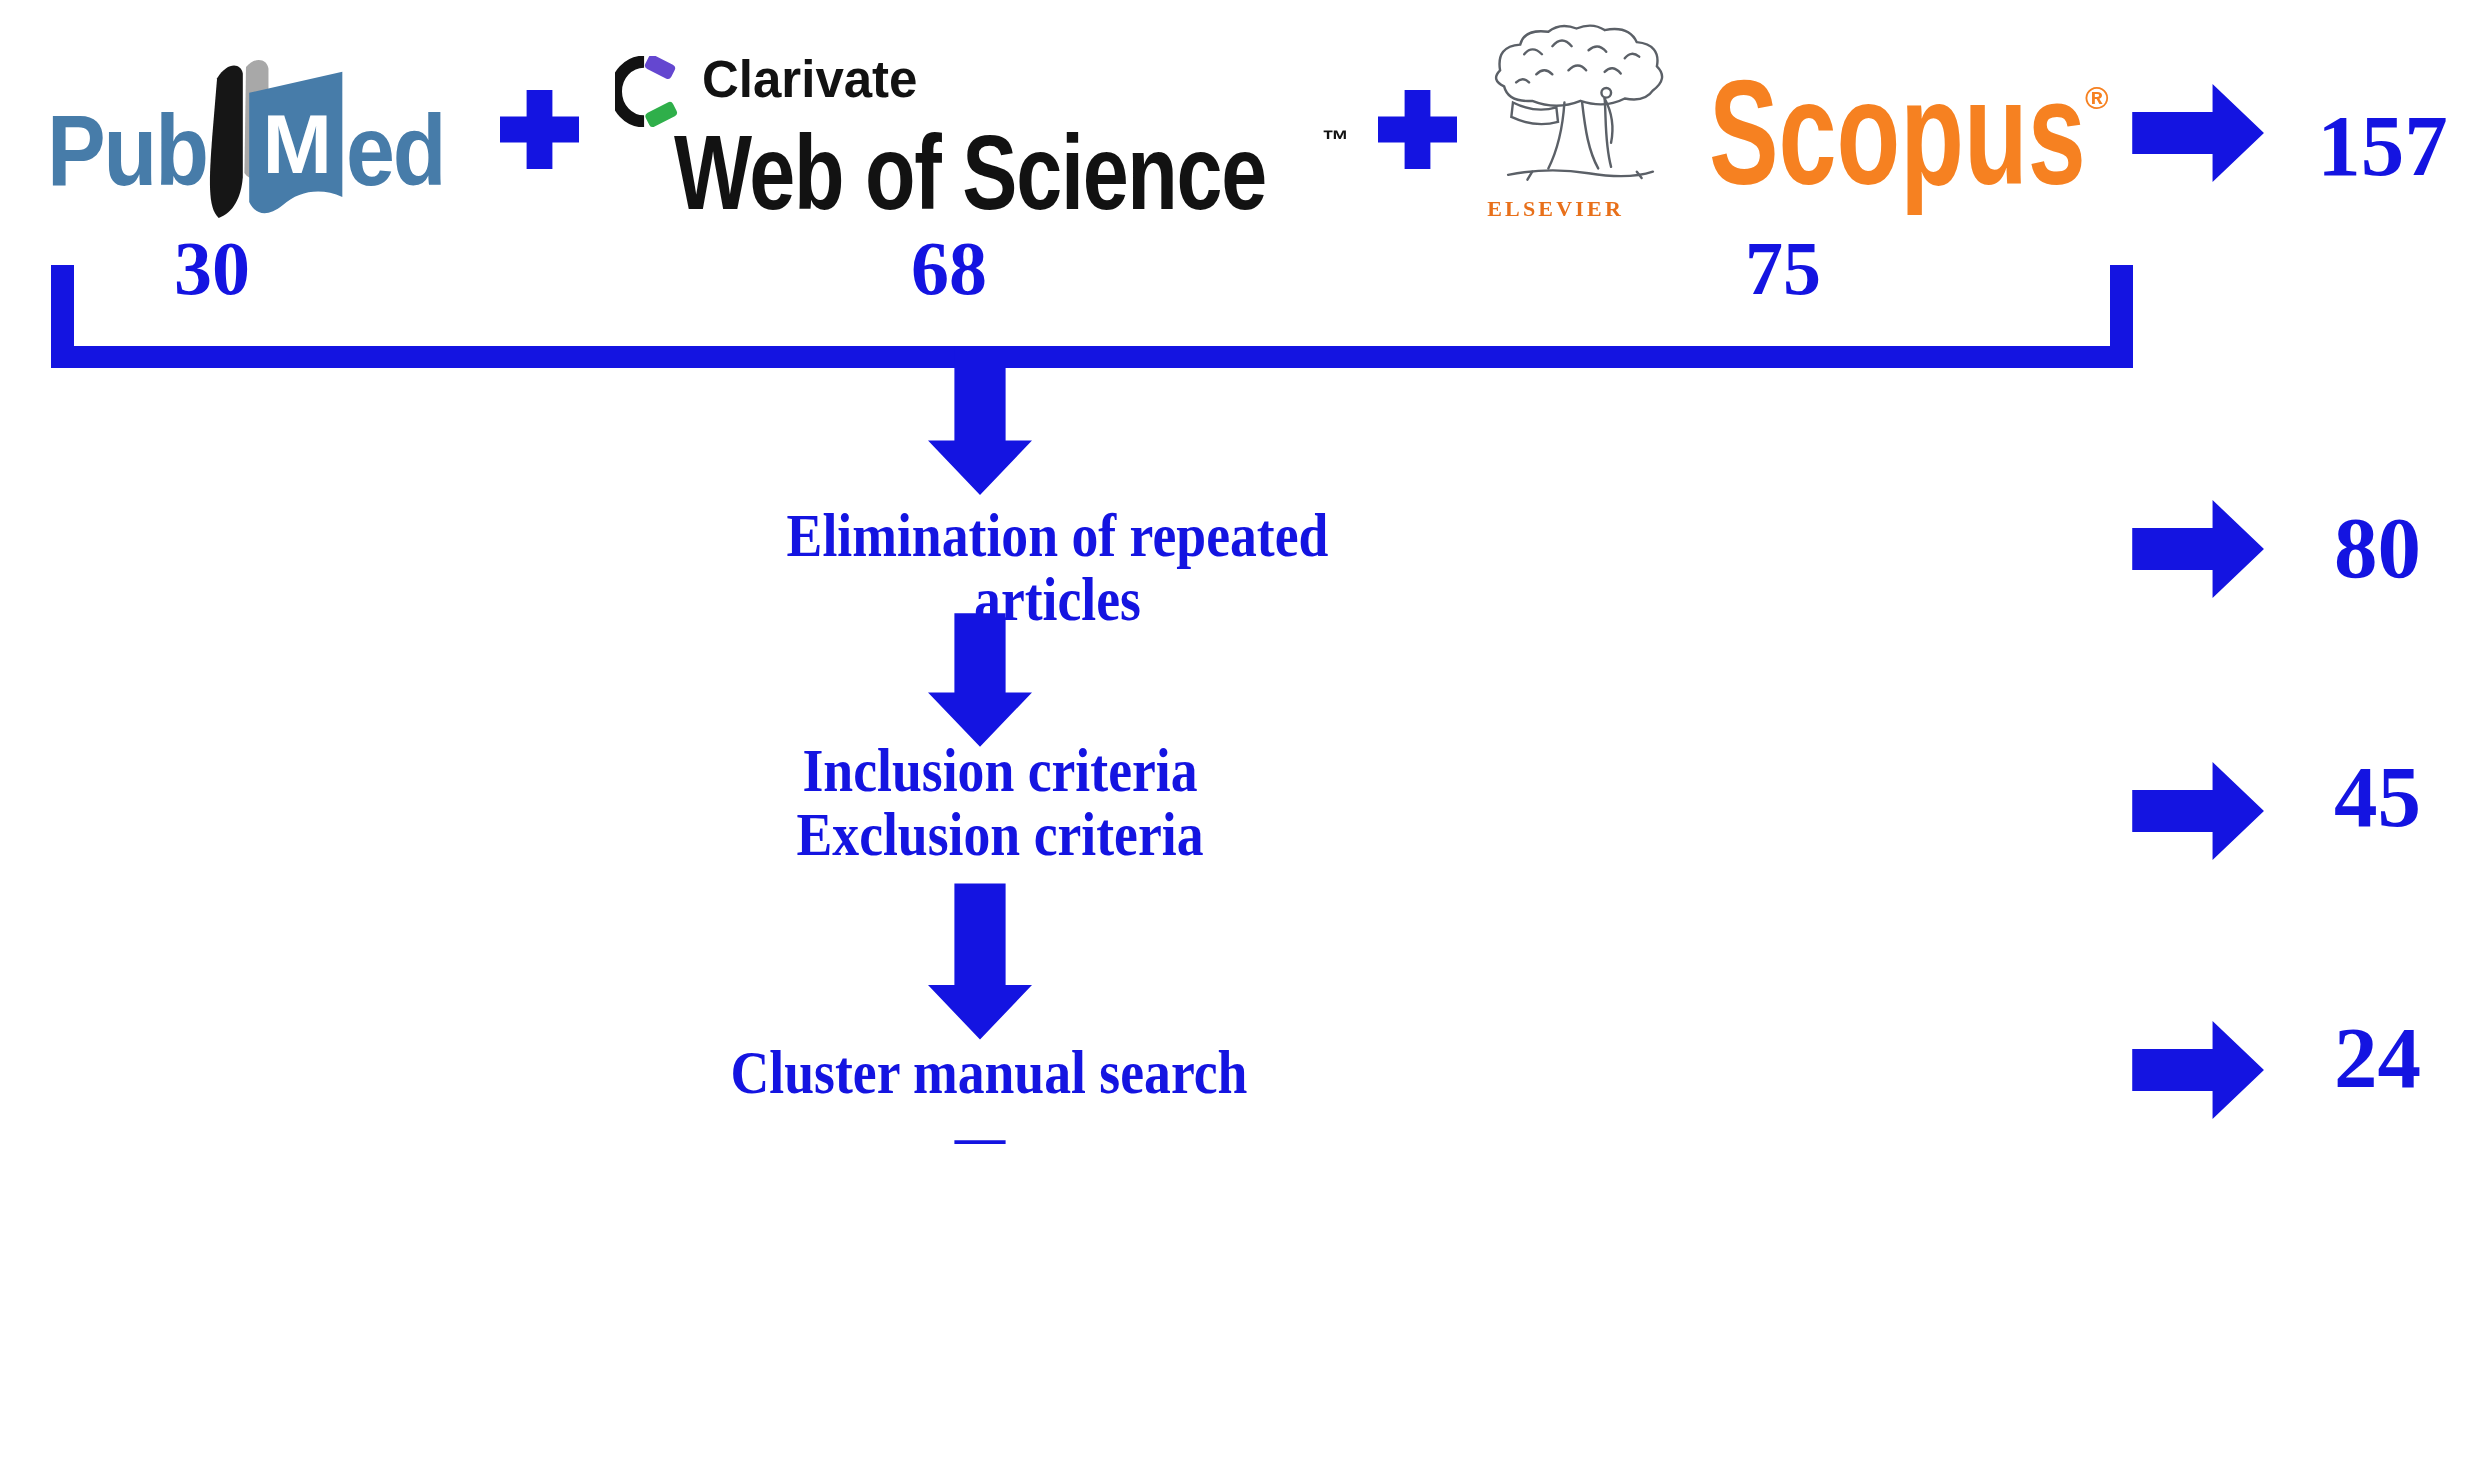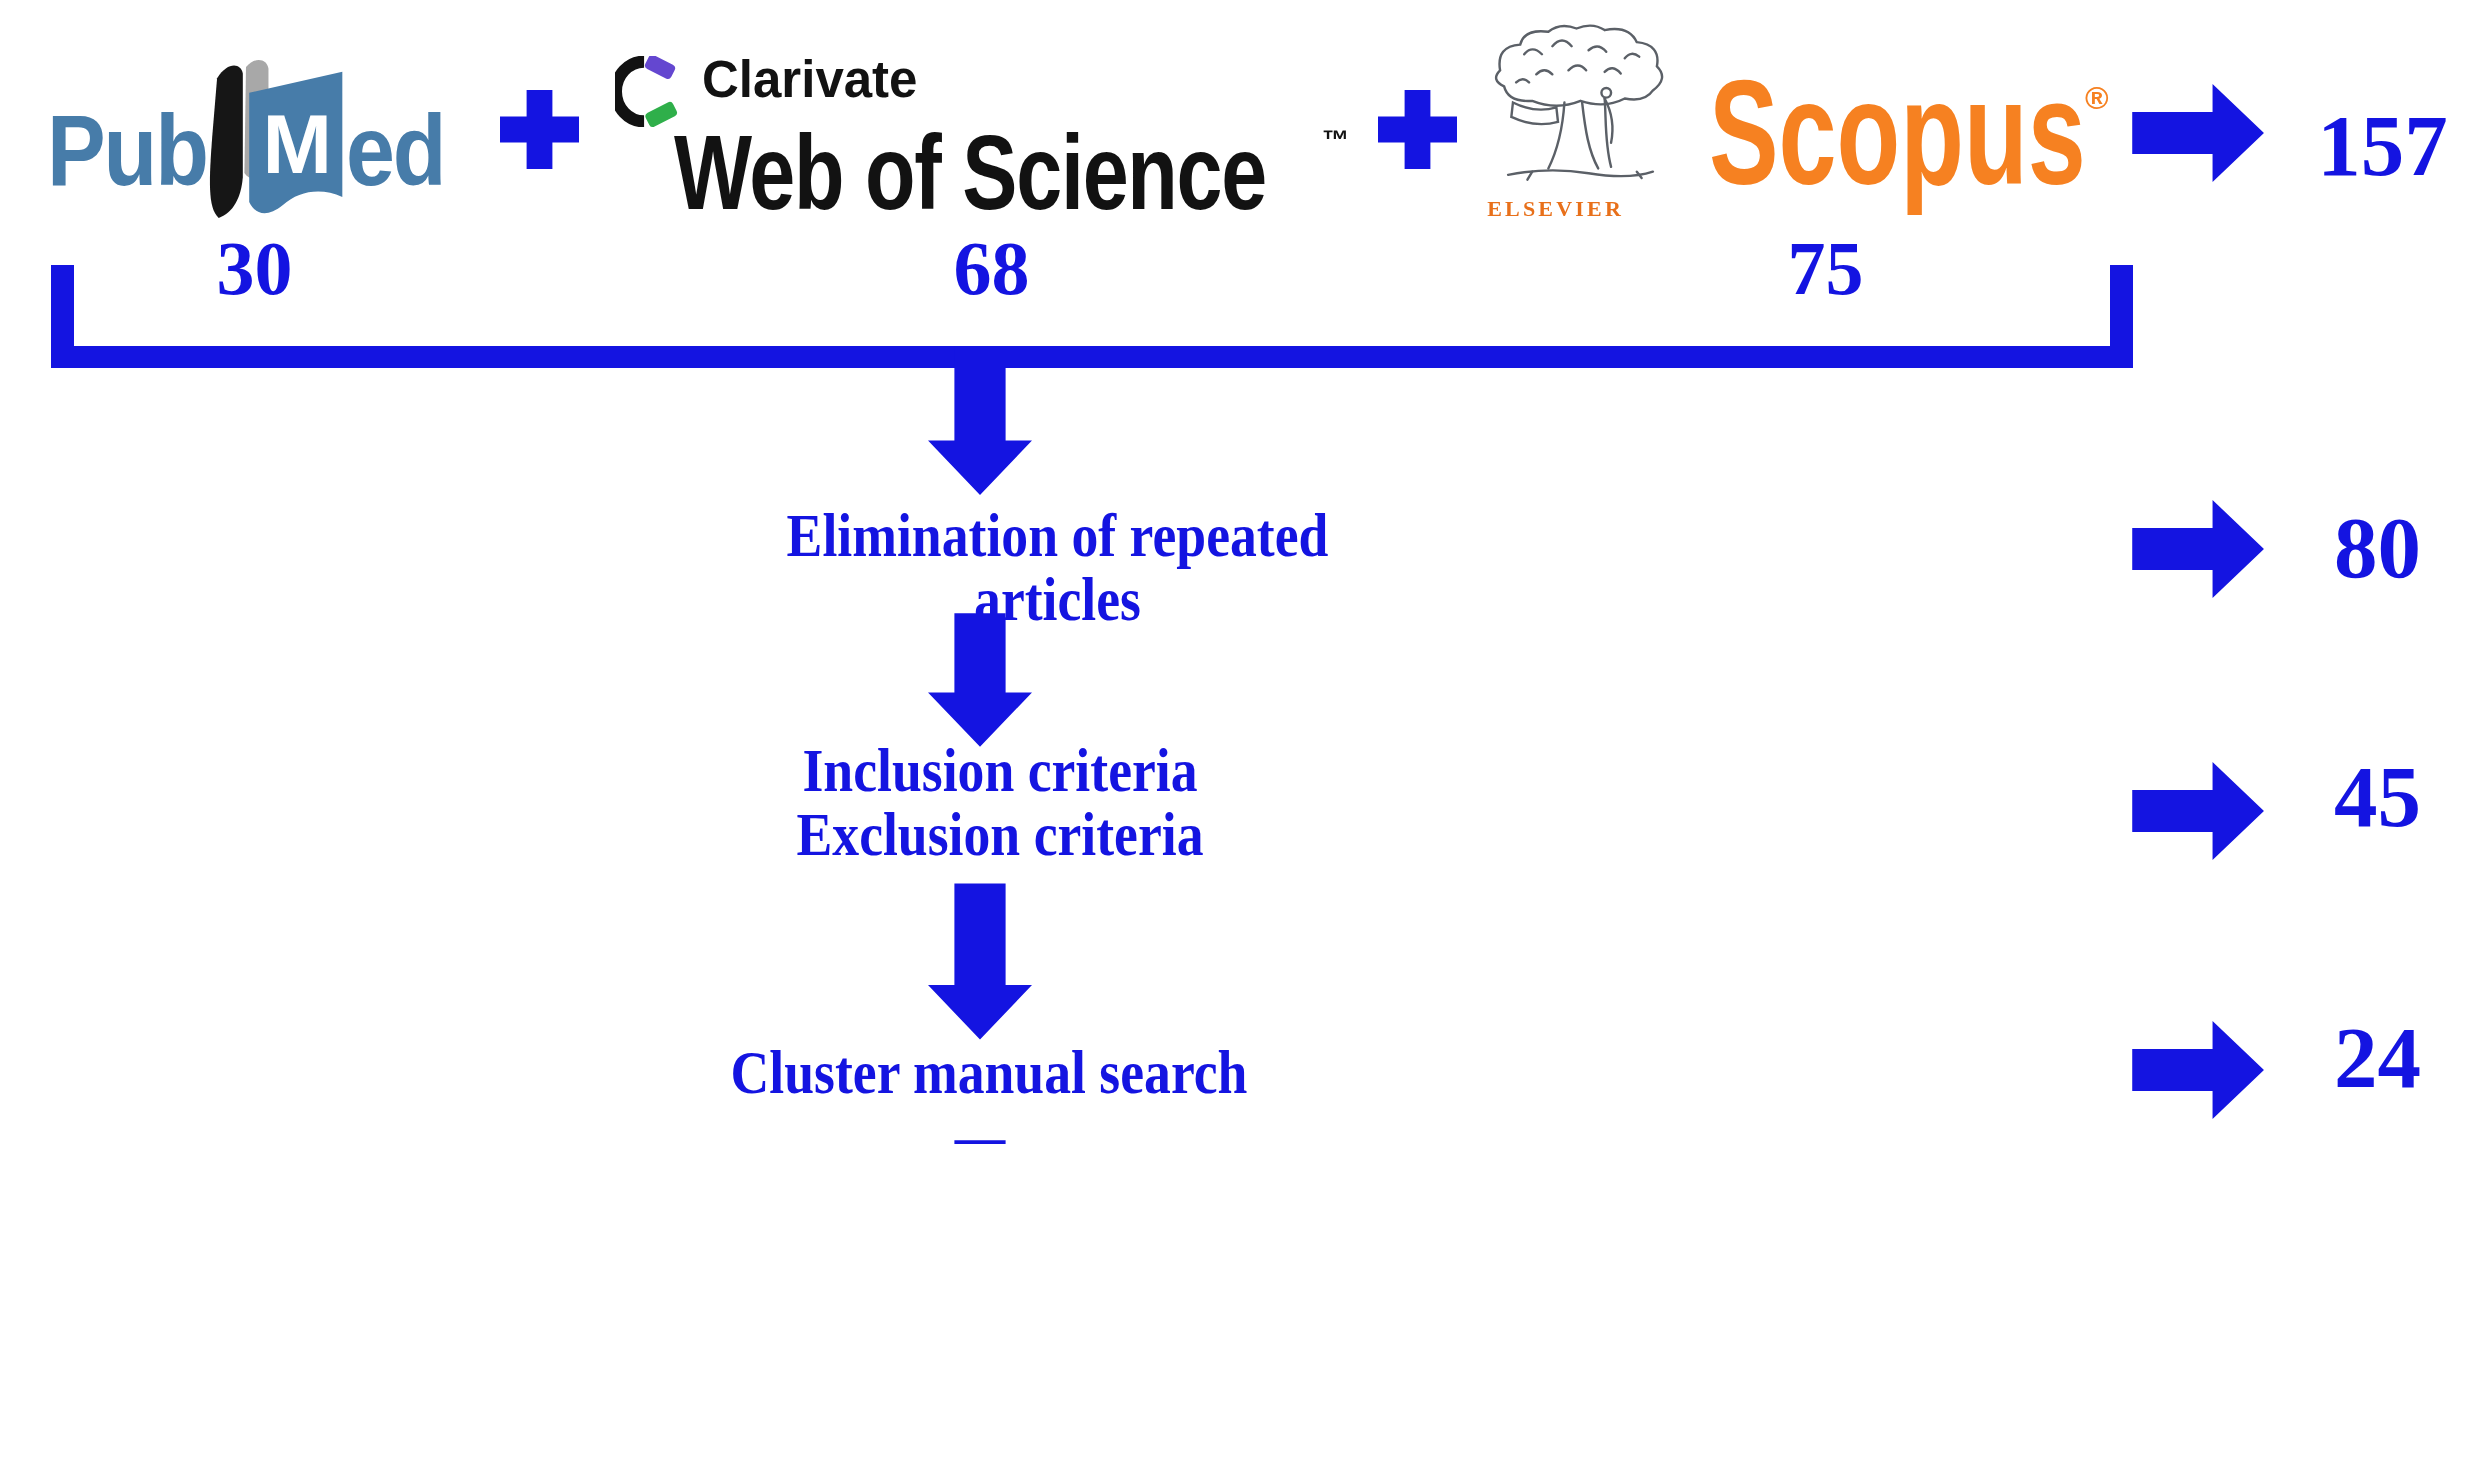--- a/index.html
+++ b/index.html
@@ -3,21 +3,21 @@
 <meta charset="utf-8">
 <style>
   html,body{margin:0;padding:0;background:#ffffff;}
   #canvas{position:relative;width:2487px;height:1144px;background:#ffffff;overflow:hidden;
           font-family:"Liberation Sans",sans-serif;}
   .abs{position:absolute;}
   .flowtext{color:#1414E1;font-family:"Liberation Serif",serif;font-weight:bold;
             text-align:center;transform:scaleX(0.88);transform-origin:center;}
   .flownum{color:#1414E1;font-family:"Liberation Serif",serif;font-weight:bold;text-align:center;}
   .srcnum{color:#1414E1;font-family:"Liberation Serif",serif;font-weight:bold;
-          font-size:76px;line-height:76px;width:161px;text-align:center;}
+          font-size:76px;line-height:76px;width:161px;text-align:left;}
   .bracket{background:#1414E1;}
   .pubword{color:#477CA9;font-weight:bold;font-size:100px;line-height:100px;
            letter-spacing:-2.4px;transform:scaleX(0.88);transform-origin:left;}
   .wos{color:#121212;font-weight:bold;font-size:106px;line-height:106px;letter-spacing:-1.6px;
        transform:scaleX(0.78);transform-origin:left;white-space:nowrap;}
   .clarivate{color:#121212;font-weight:bold;font-size:51px;line-height:51px;}
   .scopus{color:#F68121;font-weight:bold;font-size:149px;line-height:149px;
           transform:scaleX(0.70);transform-origin:left;}
   .elsevier{color:#E8701A;font-family:Liberation Serif, serif;font-weight:bold;
             font-size:22px;line-height:30.5px;letter-spacing:3.2px;}

